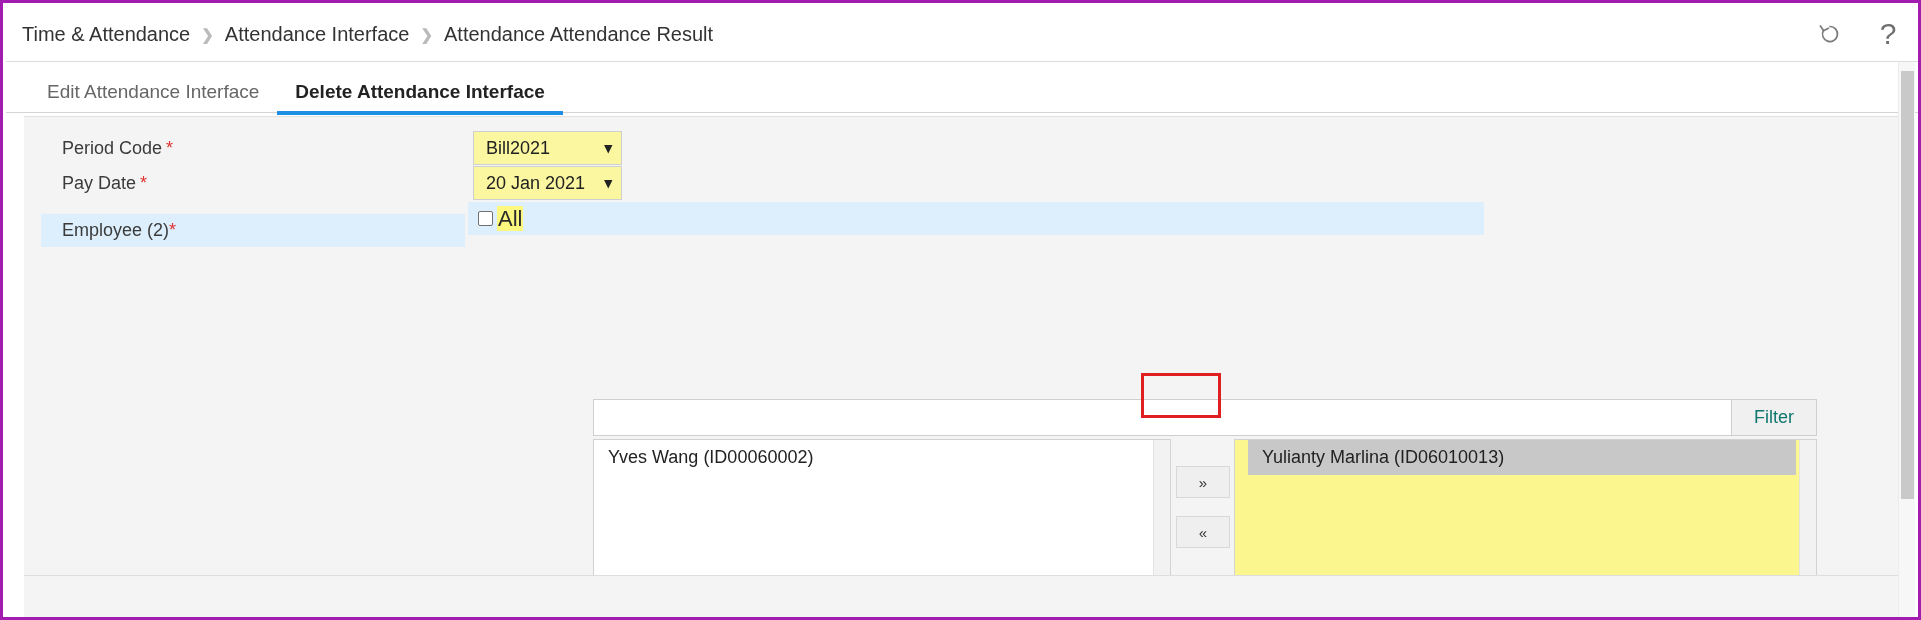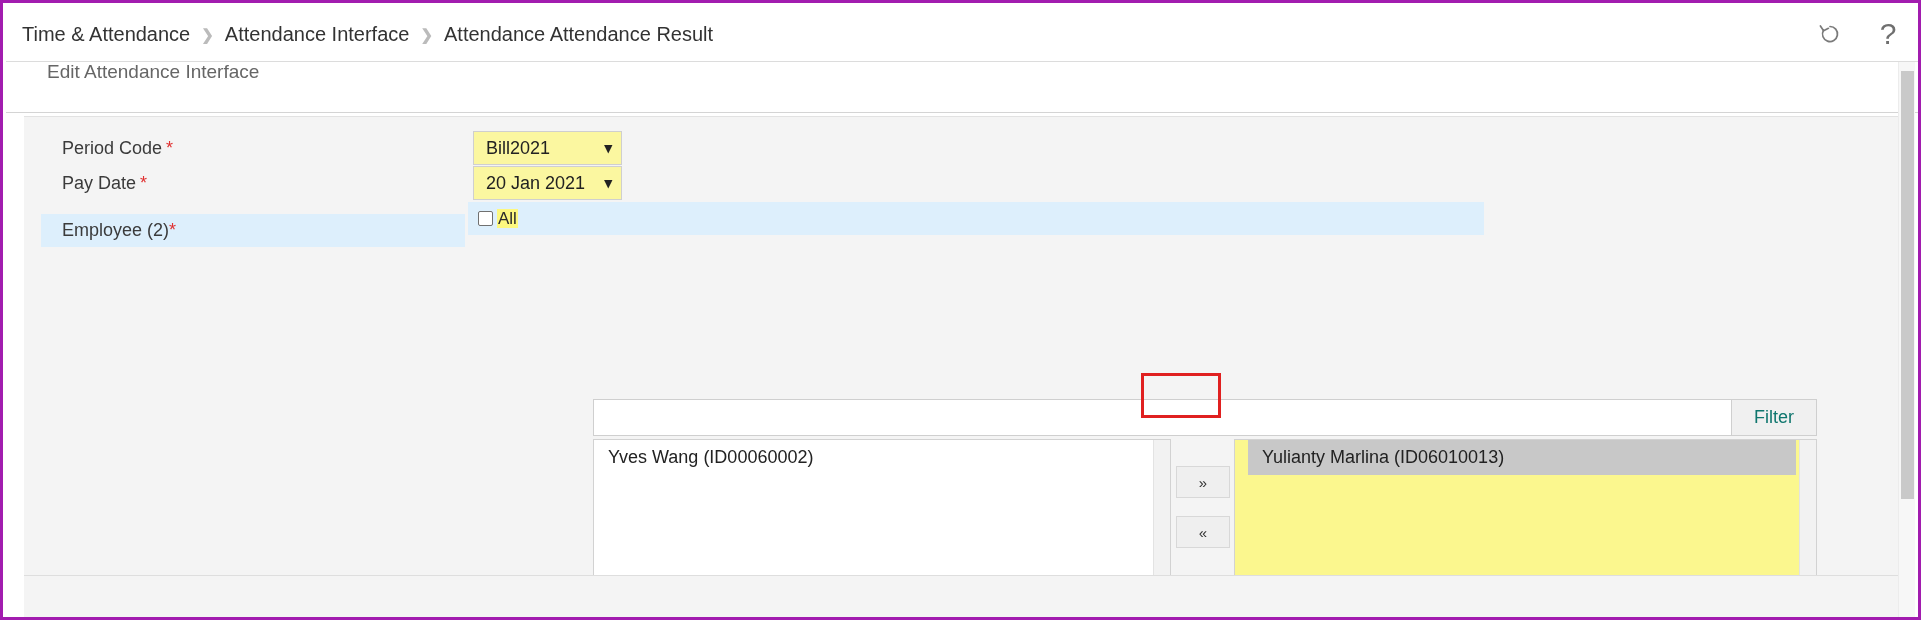--- a/index.html
+++ b/index.html
@@ -54,21 +54,21 @@
   }
 
   
   .tabbar {
     position: absolute;
     left: 3px; top: 59px;
     width: 1915px; height: 51px;
     background: #ffffff;
     border-bottom: 1px solid #d4d4d4;
   }
-  .tabs { display: flex; align-items: flex-start; height: 51px; padding-left: 23px; }
+  .tabs { display: flex; align-items: flex-end; height: 51px; padding-left: 23px; }
   .tab {
     position: relative;
     padding: 0 18px 12px 18px;
     font-size: 19px;
     color: #666666;
     cursor: pointer;
     line-height: 1;
   }
   .tab.active {
     color: #222222;
@@ -157,21 +157,21 @@
     width: 15px; height: 15px;
     border: 1px solid #707070;
     background: #ffffff;
     border-radius: 2px;
     margin-right: 4px;
     display: inline-block;
     cursor: pointer;
     flex: 0 0 auto;
   }
   .all-label {
-    font-size: 17px;
+    font-size: 22px;
     color: #2b2b2b;
     background: #fdf87f;
     line-height: 1.15;
     padding: 0 1px;
   }
 
   
   .filter-row {
     position: absolute;
     left: 569px; top: 282px;
@@ -321,20 +321,21 @@
       </div>
       <div class="icon-btn">
         <span class="icon-help">?</span>
       </div>
     </div>
   </div>
 
   <div class="tabbar">
     <div class="tabs">
       <div class="tab">Edit Attendance Interface</div>
+      <div class="tab active">Delete Attendance Interface</div>
     </div>
   </div>
 
   <div class="panel">
 
     <div class="form-row" style="top:14px;">
       <div class="row-label">
         <span>Period Code</span><span class="req">*</span>
       </div>
       <div class="select-wrap">

